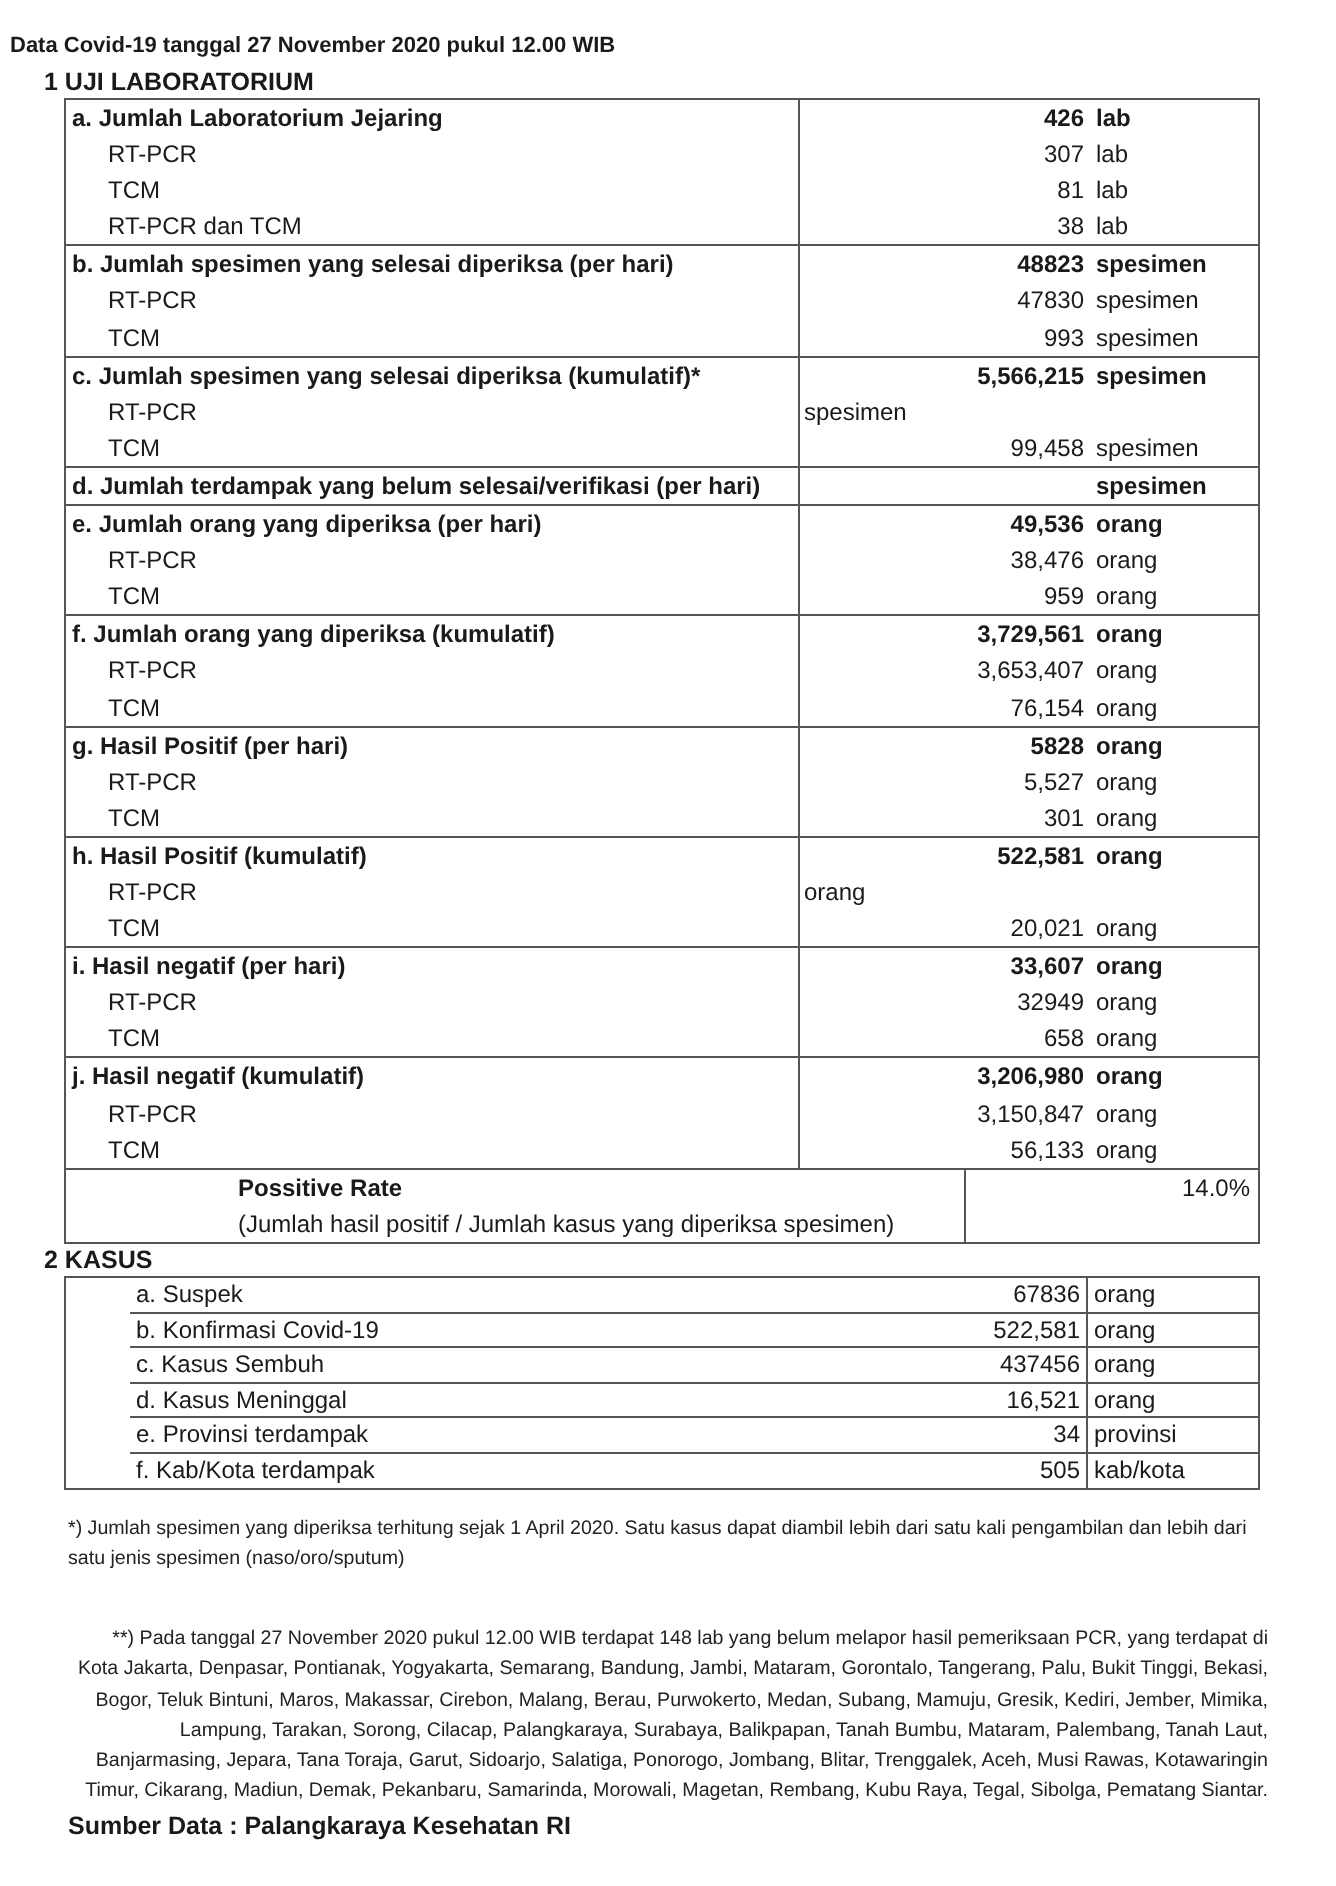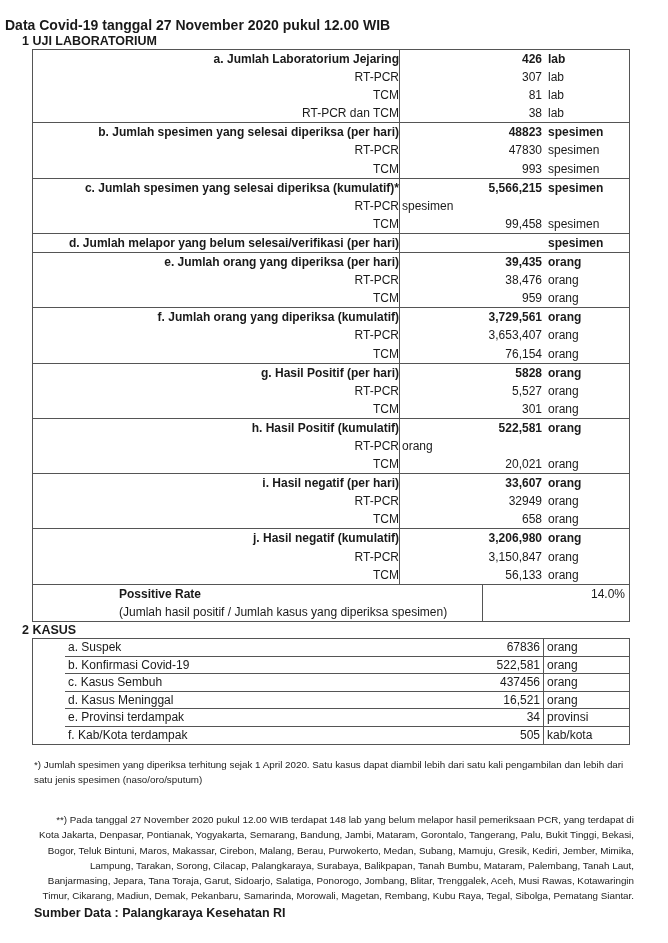--- a/index.html
+++ b/index.html
@@ -1,35 +1,35 @@
 <!DOCTYPE html>
 <html><head>
 <meta charset="utf-8">
 <style>
   html, body { margin: 0; padding: 0; background: #ffffff; }
   body {
     width: 668px; height: 943px; position: relative; overflow: hidden;
     font-family: "Liberation Sans", "DejaVu Sans", sans-serif;
     color: #1a1a1a; font-size: 12px;
   }
-  .title { position: absolute; left: 5px; top: 17px; font-weight: bold; font-size: 14px; }
+  .title { position: absolute; left: 5px; top: 17px; font-weight: bold; font-size: 11px; }
   .sec-head { position: absolute; font-weight: bold; font-size: 12.5px; }
   .sec1 { left: 22px; top: 34px; }
   .sec2 { left: 22px; top: 623px; }
 
   
   .lab-table {
     position: absolute; left: 32px; top: 49px; width: 598px;
     border: 1.5px solid #555; box-sizing: border-box;
     border-collapse: collapse;
   }
   .lab-group { border-bottom: 1.5px solid #555; }
   .lab-group:last-child { border-bottom: none; }
   .lab-row { display: flex; height: 18.1px; line-height: 18px; }
-  .lab-row .label { width: 367px; border-right: 1.5px solid #555; padding-left: 3px; box-sizing: border-box; white-space: nowrap; overflow: hidden; text-align: right; }
+  .lab-row .label { width: 367px; border-right: 1.5px solid #555; padding-left: 3px; box-sizing: border-box; white-space: nowrap; overflow: hidden; }
   .lab-row .label.sub { padding-left: 21px; }
   .lab-row .val { width: 146px; text-align: right; padding-right: 4px; box-sizing: border-box; }
   .lab-row .unit { flex: 1; padding-left: 2px; }
   .lab-row.bold .label, .lab-row.bold .val, .lab-row.bold .unit { font-weight: bold; }
   .rate-row { display: flex; height: 36px; justify-content: flex-end; }
   .rate-row .label { width: 367px; border-right: 1.5px solid #555; padding-left: 3px; box-sizing: border-box; line-height: 18px; }
   .rate-row .label .b { font-weight: bold; display: block; }
   .rate-row .val { width: 146px; text-align: right; padding-right: 4px; box-sizing: border-box; line-height: 18px; }
 
   
@@ -106,29 +106,29 @@
         <div class="unit">spesimen</div>
       </div>
       <div class="lab-row">
         <div class="label sub">TCM</div>
         <div class="val">99,458</div>
         <div class="unit">spesimen</div>
       </div>
     </div>
     <div class="lab-group">
       <div class="lab-row bold">
-        <div class="label">d. Jumlah melapor yang belum selesai/verifikasi (per hari)</div>
+        <div class="label">d. Jumlah terdampak yang belum selesai/verifikasi (per hari)</div>
         <div class="val"></div>
         <div class="unit">spesimen</div>
       </div>
     </div>
     <div class="lab-group">
       <div class="lab-row bold">
         <div class="label">e. Jumlah orang yang diperiksa (per hari)</div>
-        <div class="val">39,435</div>
+        <div class="val">49,536</div>
         <div class="unit">orang</div>
       </div>
       <div class="lab-row">
         <div class="label sub">RT-PCR</div>
         <div class="val">38,476</div>
         <div class="unit">orang</div>
       </div>
       <div class="lab-row">
         <div class="label sub">TCM</div>
         <div class="val">959</div>

